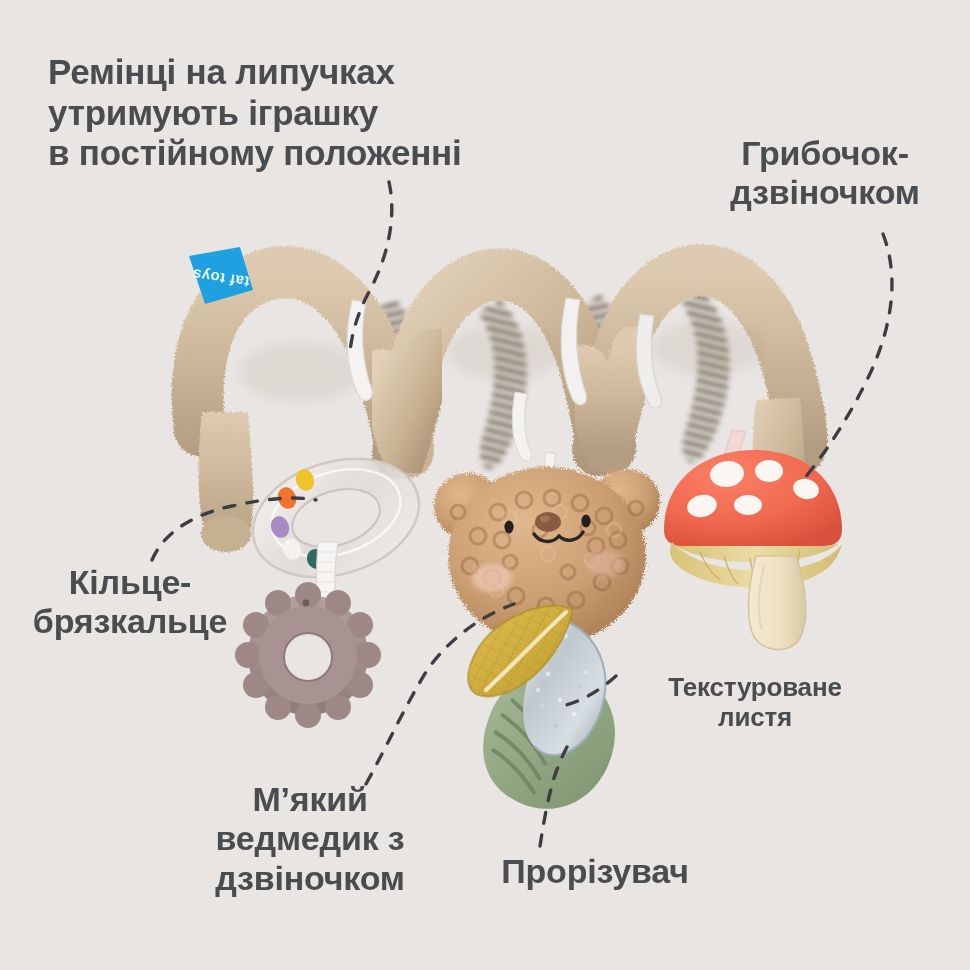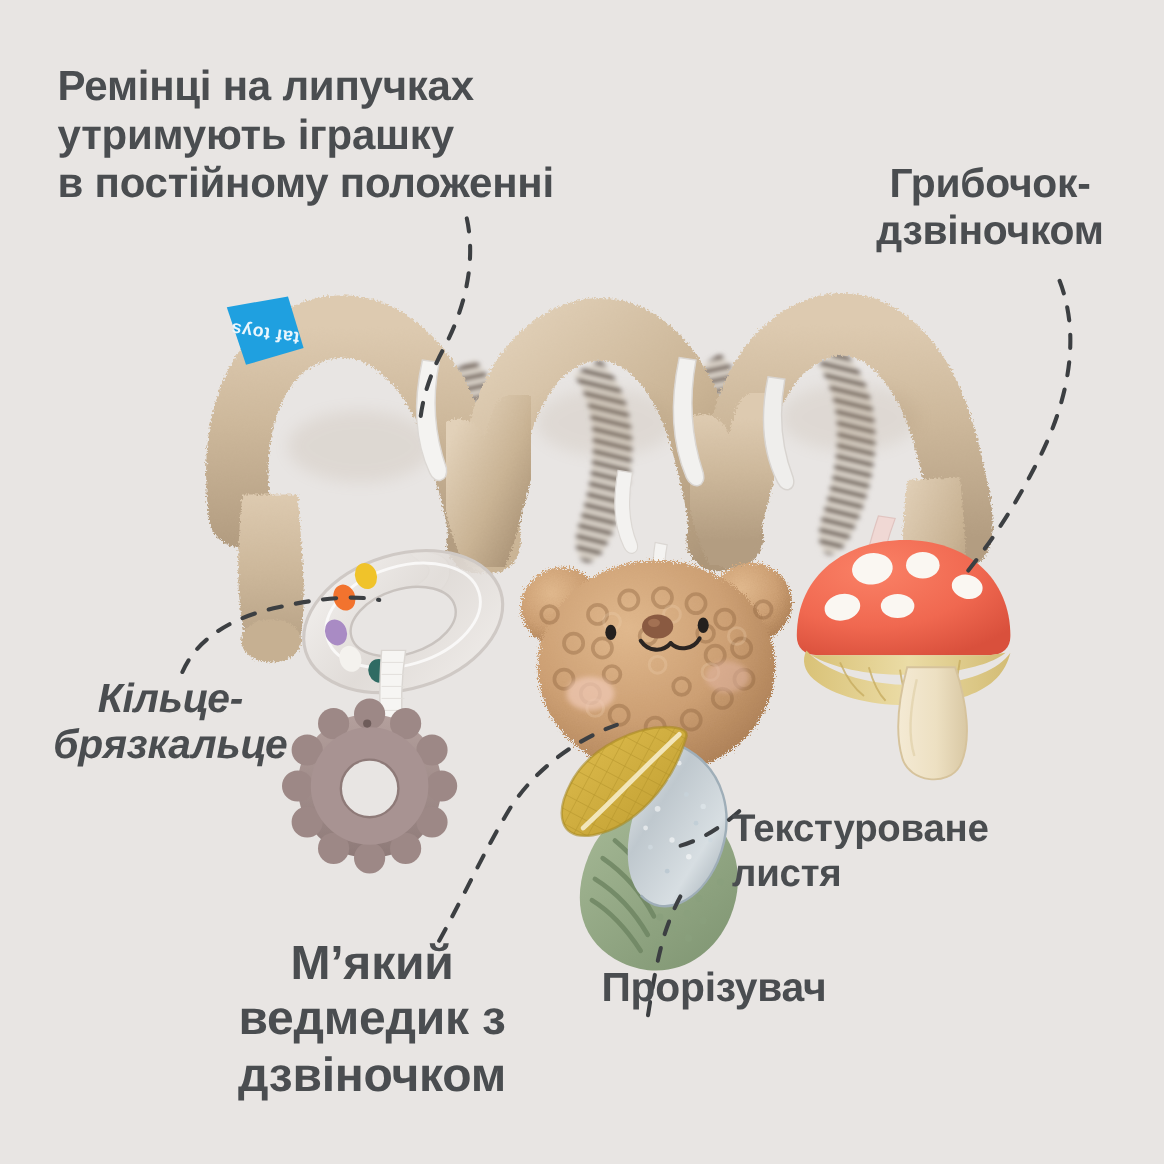--- a/index.html
+++ b/index.html
@@ -14,24 +14,24 @@
     position:absolute;
     color:#4A4D50;
     font-weight:700;
     line-height:1.16;
     letter-spacing:-0.2px;
     white-space:pre-line;
     user-select:none;
   }
   #lbl-straps{left:48px;top:52px;width:420px;text-align:left;font-size:35px;}
   #lbl-mushroom{left:700px;top:134px;width:250px;text-align:center;font-size:34px;}
-  #lbl-ring{left:12px;top:563px;width:260px;text-align:center;font-size:34px;font-style:italic;}
-  #lbl-leaves{left:610px;top:672px;width:290px;font-size:32px;}
-  #lbl-bear{left:185px;top:780px;width:250px;text-align:center;font-size:40px;}
-  #lbl-teether{left:470px;top:804px;width:250px;text-align:center;font-size:34px;}
+  #lbl-ring{left:0;top:563px;width:260px;text-align:center;font-size:34px;}
+  #lbl-leaves{left:610px;top:672px;width:290px;text-align:center;font-size:26px;}
+  #lbl-bear{left:185px;top:780px;width:250px;text-align:center;font-size:34px;}
+  #lbl-teether{left:470px;top:852px;width:250px;text-align:center;font-size:34px;}
 
   svg#art{position:absolute;left:0;top:0;width:970px;height:970px;display:block;}
   .lead{fill:none;stroke:#3C3F42;stroke-width:3.4;stroke-linecap:round;stroke-dasharray:11 12;}
 </style>
 </head>
 <body>
 
 <div id="stage">
 
   <svg id="art" viewBox="0 0 970 970" aria-hidden="true">

